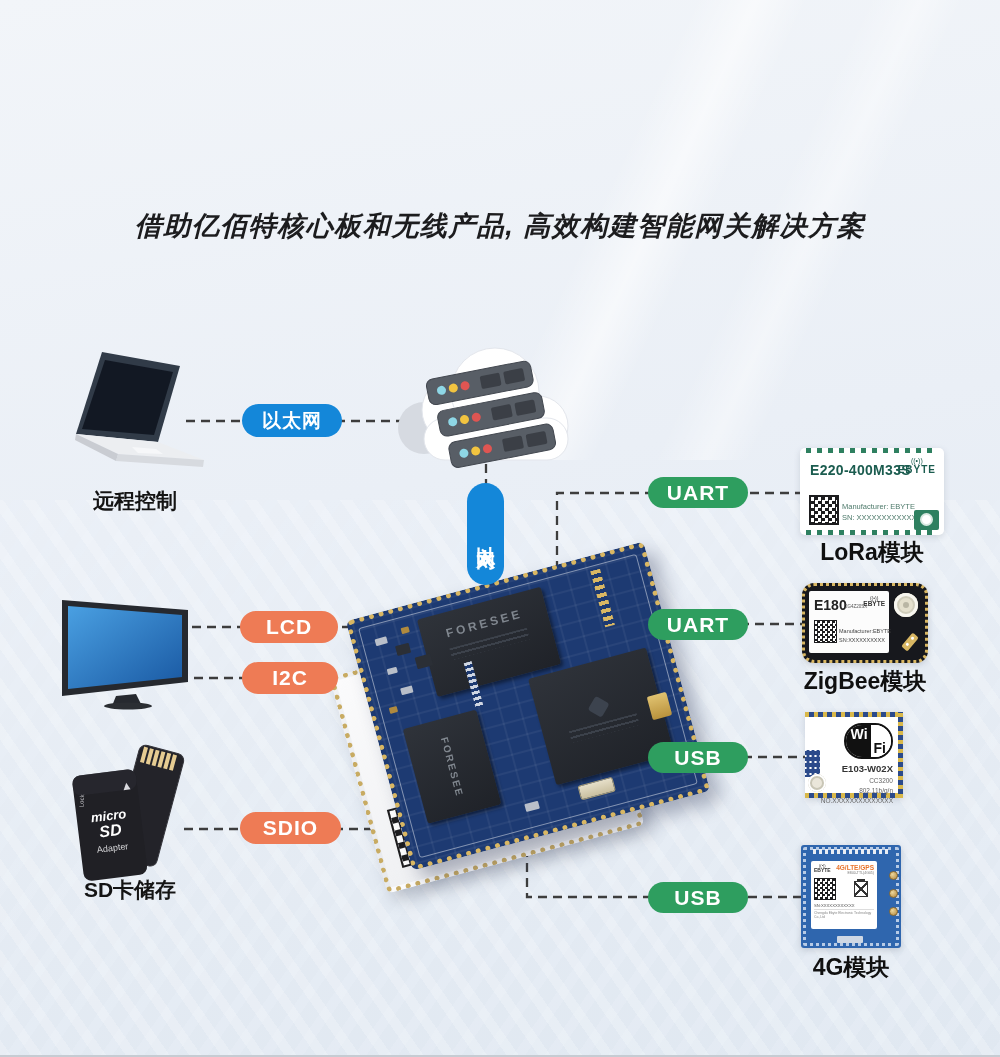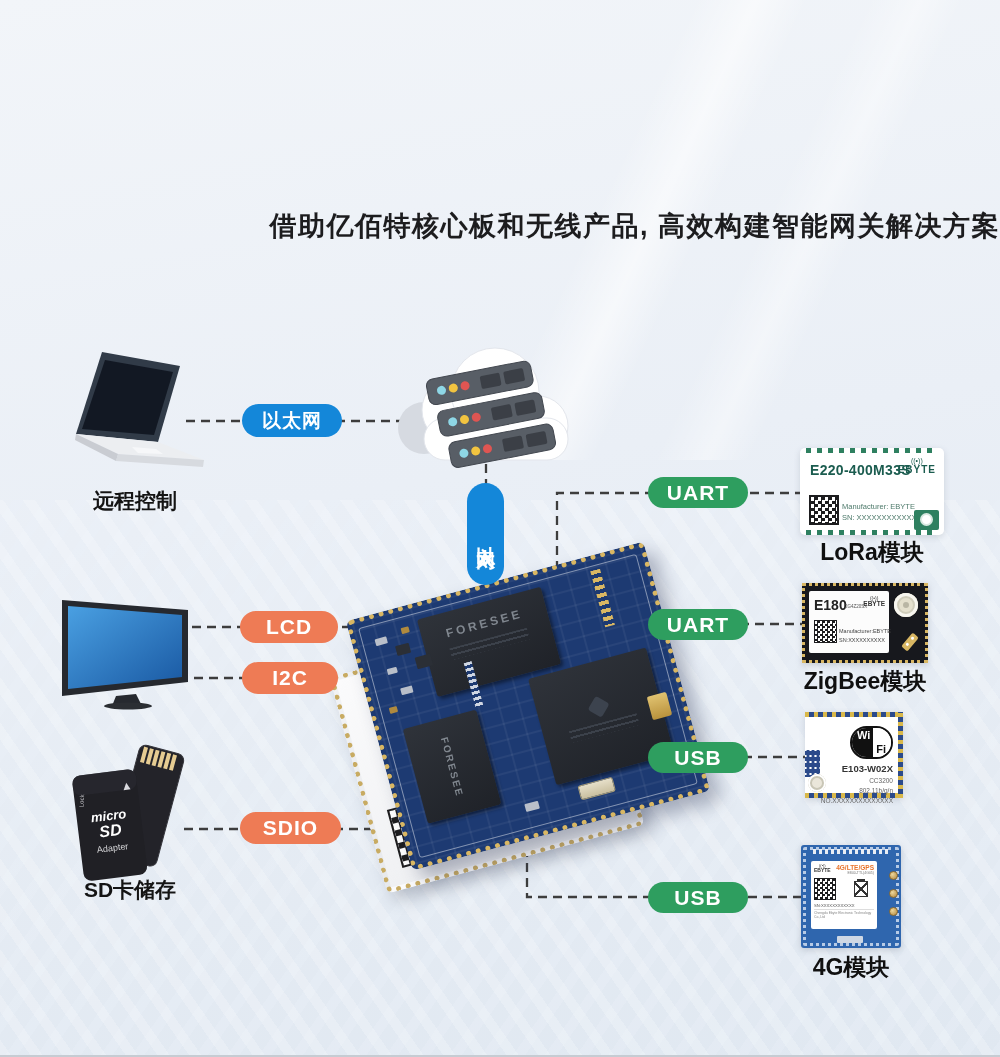--- a/index.html
+++ b/index.html
@@ -9,22 +9,22 @@
   .bg-pattern{position:absolute;left:0;right:0;top:500px;bottom:0;z-index:0;opacity:.5;
     background:
       repeating-linear-gradient(55deg,rgba(255,255,255,.45) 0 10px,rgba(255,255,255,0) 10px 26px),
       repeating-linear-gradient(-55deg,rgba(235,241,249,.6) 0 10px,rgba(255,255,255,0) 10px 26px);}
   .bg-streak{position:absolute;top:0;right:0;width:65%;height:460px;z-index:0;
     background:linear-gradient(115deg,transparent 40%,rgba(255,255,255,.55) 47%,transparent 53%,transparent 60%,rgba(255,255,255,.4) 66%,transparent 71%);}
   .bottom-edge{position:absolute;left:0;right:0;bottom:0;height:2px;background:#c6ccd3;z-index:5;}
 
   .page-title{position:absolute;top:84px;left:0;width:100%;text-align:center;z-index:3;
     font-size:73px;font-weight:900;letter-spacing:6px;color:#0b0b0c;}
-  .page-subtitle{position:absolute;top:208px;left:0;width:100%;text-align:right;z-index:3;
-    font-size:27px;font-weight:600;letter-spacing:1.5px;color:#1c1c1e;}
+  .page-subtitle{position:absolute;top:208px;left:0;width:100%;text-align:center;z-index:3;
+    font-size:27px;font-weight:600;letter-spacing:1.5px;color:#1c1c1e;font-style:italic;}
 
   .lines{position:absolute;left:0;top:0;z-index:1;}
 
   .icon-svg{position:absolute;z-index:2;}
   .caption{position:absolute;z-index:3;text-align:center;font-size:21px;font-weight:600;color:#141414;}
   #cap-laptop{left:60px;top:487px;width:150px;}
   #cap-monitor{left:38px;top:711px;width:182px;}
   #cap-sd{left:54px;top:876px;width:152px;}
 
   .pill{position:absolute;z-index:4;display:flex;align-items:center;justify-content:center;
@@ -61,21 +61,21 @@
   .lora-logo .brand{font-size:10px;font-weight:800;letter-spacing:1px;display:block;margin-top:1px;}
   .qr{background-image:repeating-conic-gradient(#1d1d1f 0% 25%,#fff 0% 50%);border:2px solid #1d1d1f;}
   .lora-qr{position:absolute;left:9px;top:47px;width:26px;height:26px;background-size:7px 7px;}
   .lora-mfg{position:absolute;left:42px;top:53px;font-size:7.5px;color:#4f7b6c;line-height:1.5;}
   .lora-ipex{position:absolute;right:5px;bottom:5px;width:25px;height:20px;background:#2e8060;border-radius:2px;}
   .lora-ipex i{position:absolute;left:6px;top:3px;width:13px;height:13px;border-radius:50%;
     background:#fff;border:2px solid #d8e8e0;box-sizing:border-box;}
 
   
   .zb-card{position:absolute;left:802px;top:583px;width:126px;height:80px;background:#17181d;
-    border-radius:0;border:3px dotted #d9b763;box-sizing:border-box;z-index:4;box-shadow:0 2px 6px rgba(90,100,120,.25);}
+    border-radius:12px;border:3px dotted #d9b763;box-sizing:border-box;z-index:4;box-shadow:0 2px 6px rgba(90,100,120,.25);}
   .zb-sticker{position:absolute;left:4px;top:5px;width:80px;height:62px;background:#fcfcfc;border-radius:2px;}
   .zb-model{position:absolute;left:5px;top:6px;font-size:14px;font-weight:800;color:#222;}
   .zb-variant{position:absolute;left:36px;top:13px;font-size:4.5px;color:#555;}
   .zb-logo{position:absolute;right:4px;top:5px;text-align:center;color:#333;line-height:1;}
   .zb-logo .ant{font-size:5px;display:block;}
   .zb-logo .brand{font-size:6.5px;font-weight:800;display:block;}
   .zb-qr{position:absolute;left:5px;top:29px;width:21px;height:21px;background-size:5px 5px;border-width:1px;}
   .zb-mfg{position:absolute;left:30px;top:36px;font-size:5.5px;color:#444;line-height:1.6;}
   .zb-ipex{position:absolute;right:7px;top:7px;width:24px;height:24px;border-radius:50%;
     background:#e4e0cd;box-shadow:inset 0 0 0 3px #f7f6ef,inset 0 0 0 5px #cfccba;}
@@ -86,21 +86,21 @@
 
   
   .wifi-card{position:absolute;left:805px;top:712px;width:98px;height:86px;background:#fff;z-index:4;
     border-radius:3px;box-shadow:0 2px 6px rgba(90,100,120,.2);}
   .wifi-card .edge{position:absolute;background:repeating-linear-gradient(90deg,#d9b84a 0 4px,#2b4a8b 4px 9px);}
   .wifi-card .edge.t{left:0;right:0;top:0;height:5px;}
   .wifi-card .edge.b{left:0;right:0;bottom:0;height:5px;}
   .wifi-card .edge.r{top:0;bottom:0;right:0;width:5px;
     background:repeating-linear-gradient(0deg,#d9b84a 0 4px,#2b4a8b 4px 9px);}
   .wifi-content{position:absolute;right:10px;top:10px;text-align:right;line-height:1.5;}
-  .wifi-logo{display:inline-flex;border:2px solid #111;border-radius:999px;overflow:hidden;font-weight:800;font-size:11px;line-height:1;text-align:center;}
+  .wifi-logo{display:inline-flex;border:2px solid #111;border-radius:999px;overflow:hidden;font-weight:800;font-size:14px;line-height:1;text-align:center;}
   .wifi-logo .wl{background:#111;color:#fff;padding:2px 3px 2px 5px;}
   .wifi-logo .wr{background:#fff;color:#111;padding:16px 5px 2px 3px;}
   .wifi-model{font-size:9.5px;font-weight:700;color:#333;margin-top:3px;}
   .wifi-sub{font-size:6.5px;color:#666;}
   .wifi-notch{position:absolute;left:0;top:38px;width:15px;height:27px;background:#2b4a8b;
     background-image:radial-gradient(#fff 1px,transparent 1.2px);background-size:5px 6px;background-position:3px 3px;}
   .wifi-con{position:absolute;left:3px;bottom:6px;width:18px;height:18px;border-radius:50%;
     background:#eae6da;box-shadow:inset 0 0 0 2px #fff,inset 0 0 0 4px #c9c6b6;}
 
   

